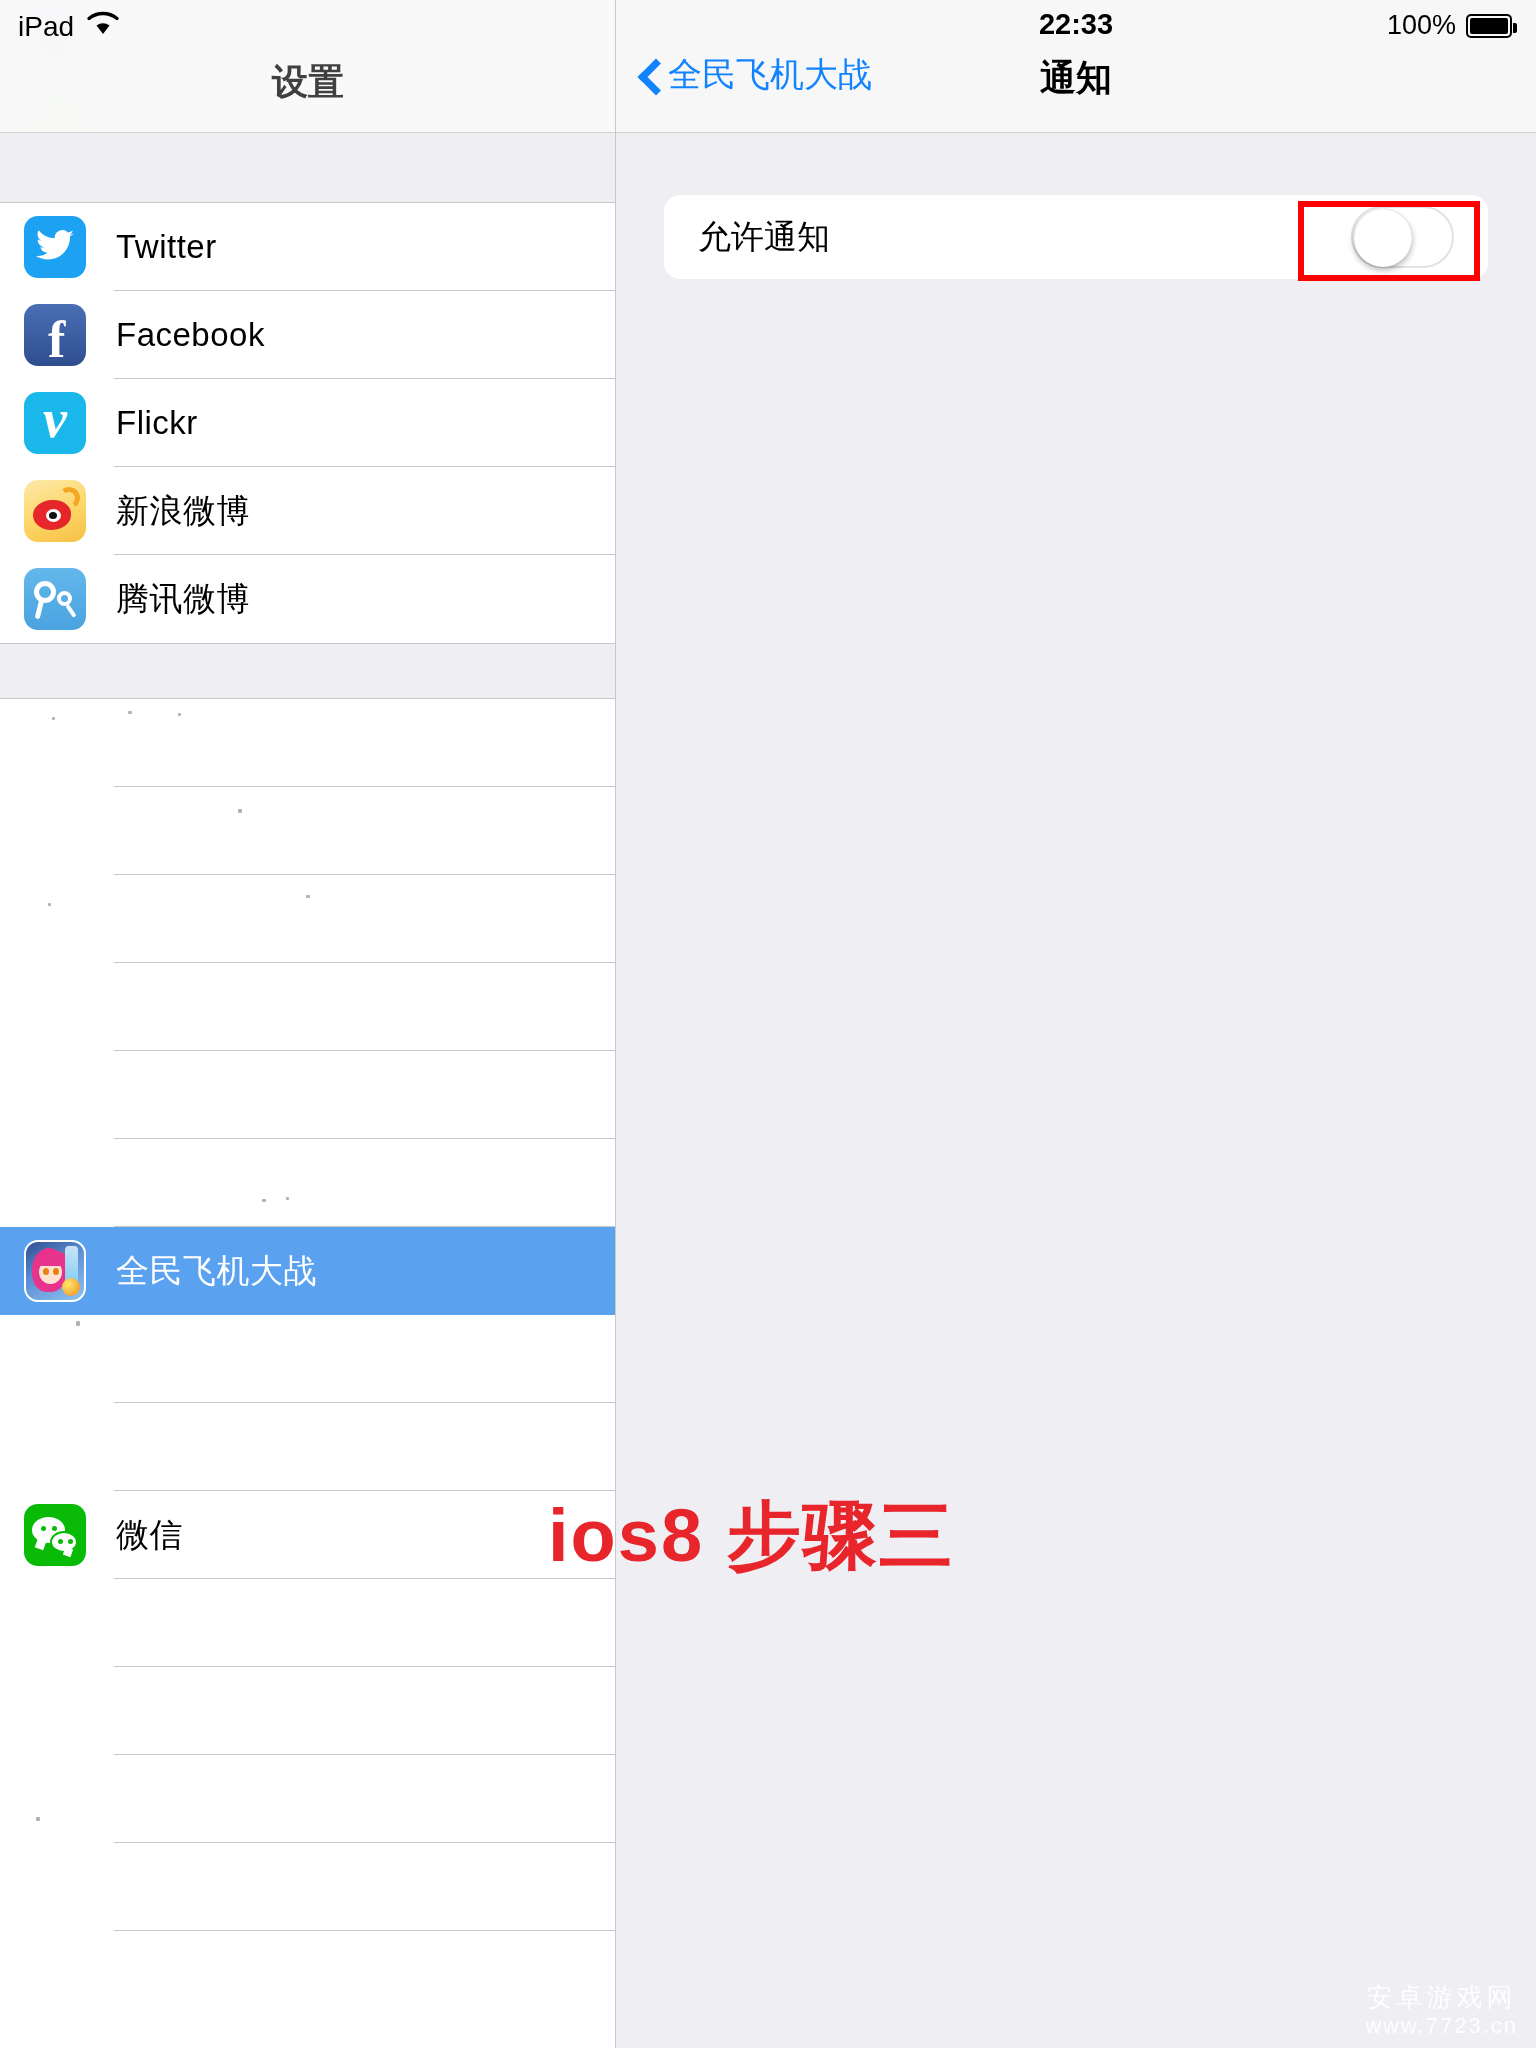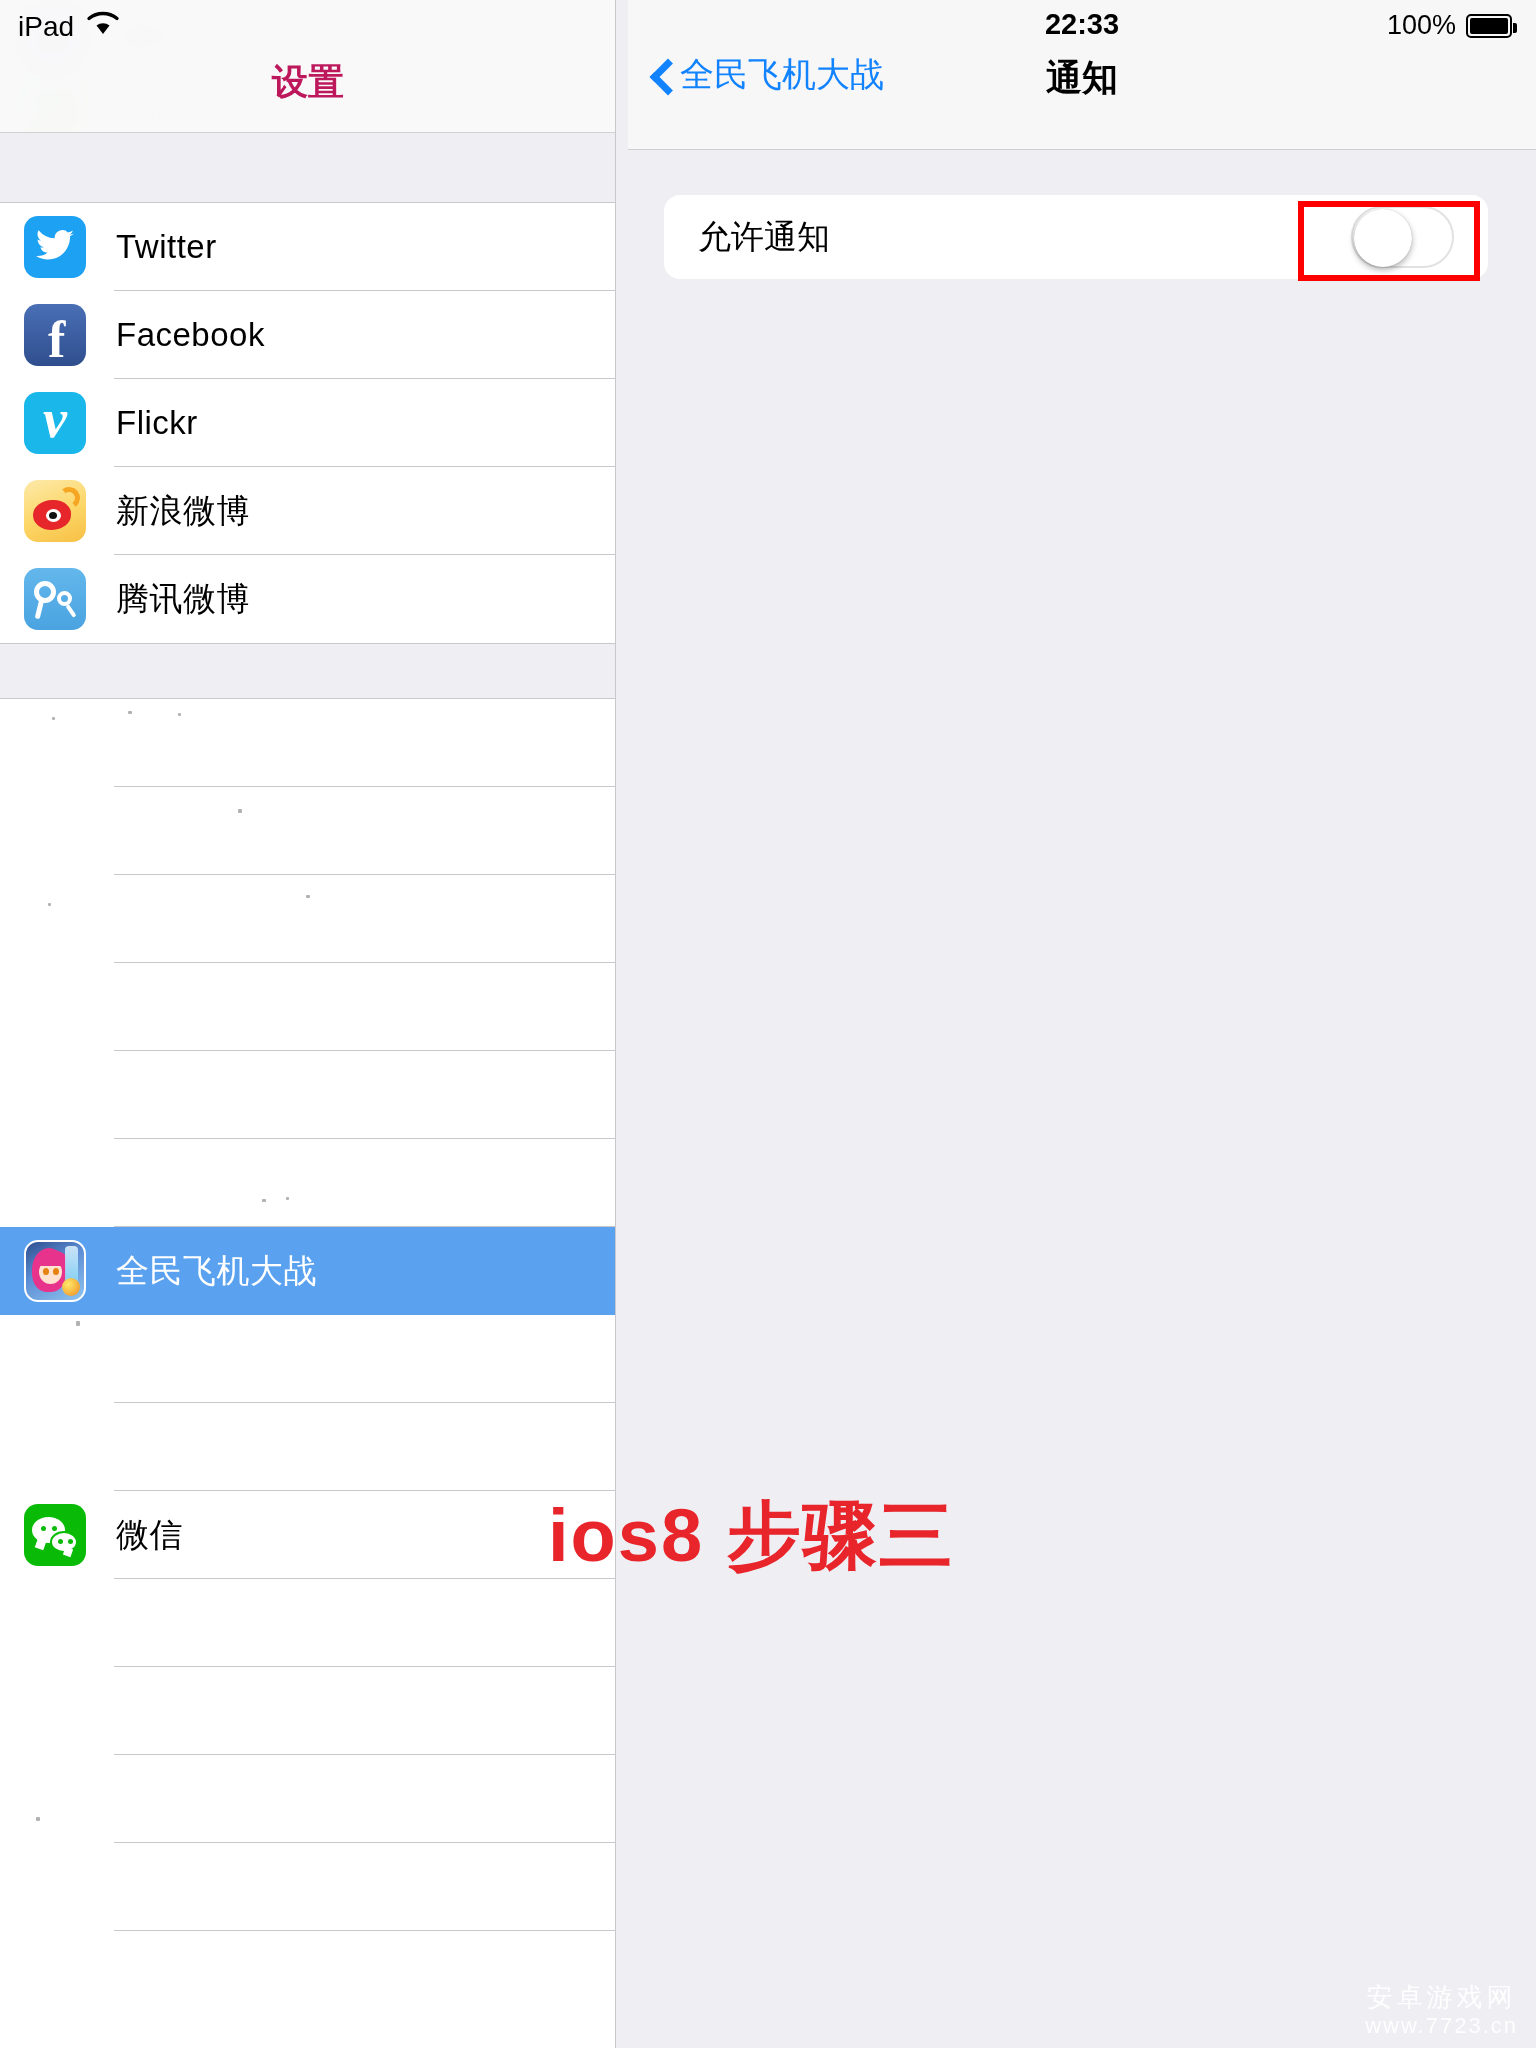--- a/index.html
+++ b/index.html
@@ -39,21 +39,21 @@
     z-index:5;
     border-bottom:1px solid rgba(0,0,0,0.16);
   }
   #sidebar-status {
     position:absolute; left:18px; top:10px;
     display:flex; align-items:center; gap:12px;
     font-size:28px; color:#000;
   }
   #sidebar-title {
     position:absolute; left:0; top:58px; width:616px;
-    text-align:center; font-size:36px; font-weight:bold; color:#be185d;
+    text-align:center; font-size:36px; font-weight:bold; color:#404040;
   }
 
   
   #sidebar-body { position:absolute; left:0; top:133px; width:740px; bottom:0; }
 
   .gap { background:#EFEEF3; border-top:1px solid #C8C7CC; border-bottom:1px solid #C8C7CC; }
   .gap.nb { border-top:none; }
 
   .row {
     height:88px; background:#fff;
@@ -171,21 +171,21 @@
     background:linear-gradient(180deg,#DFF4FF,#7FD2F5); border-radius:4px; opacity:.85;
   }
   .ic-game .orb {
     position:absolute; right:4px; bottom:4px; width:18px; height:18px;
     background:radial-gradient(circle at 35% 35%,#FFE96B,#F08A1D); border-radius:50%;
   }
 
   
   #detail { flex:1; position:relative; background:#EFEEF3; height:100%; }
   #detail-nav {
-    position:absolute; left:12px; top:0; right:0; height:150px;
+    position:absolute; left:0; top:0; right:0; height:133px;
     background:rgba(248,248,248,0.94);
     border-bottom:1px solid rgba(0,0,0,0.16);
   }
   #d-time {
     position:absolute; left:0; right:0; top:8px; text-align:center;
     font-size:29px; font-weight:bold; color:#000;
   }
   #d-batt {
     position:absolute; right:24px; top:10px;
     display:flex; align-items:center; gap:10px;

